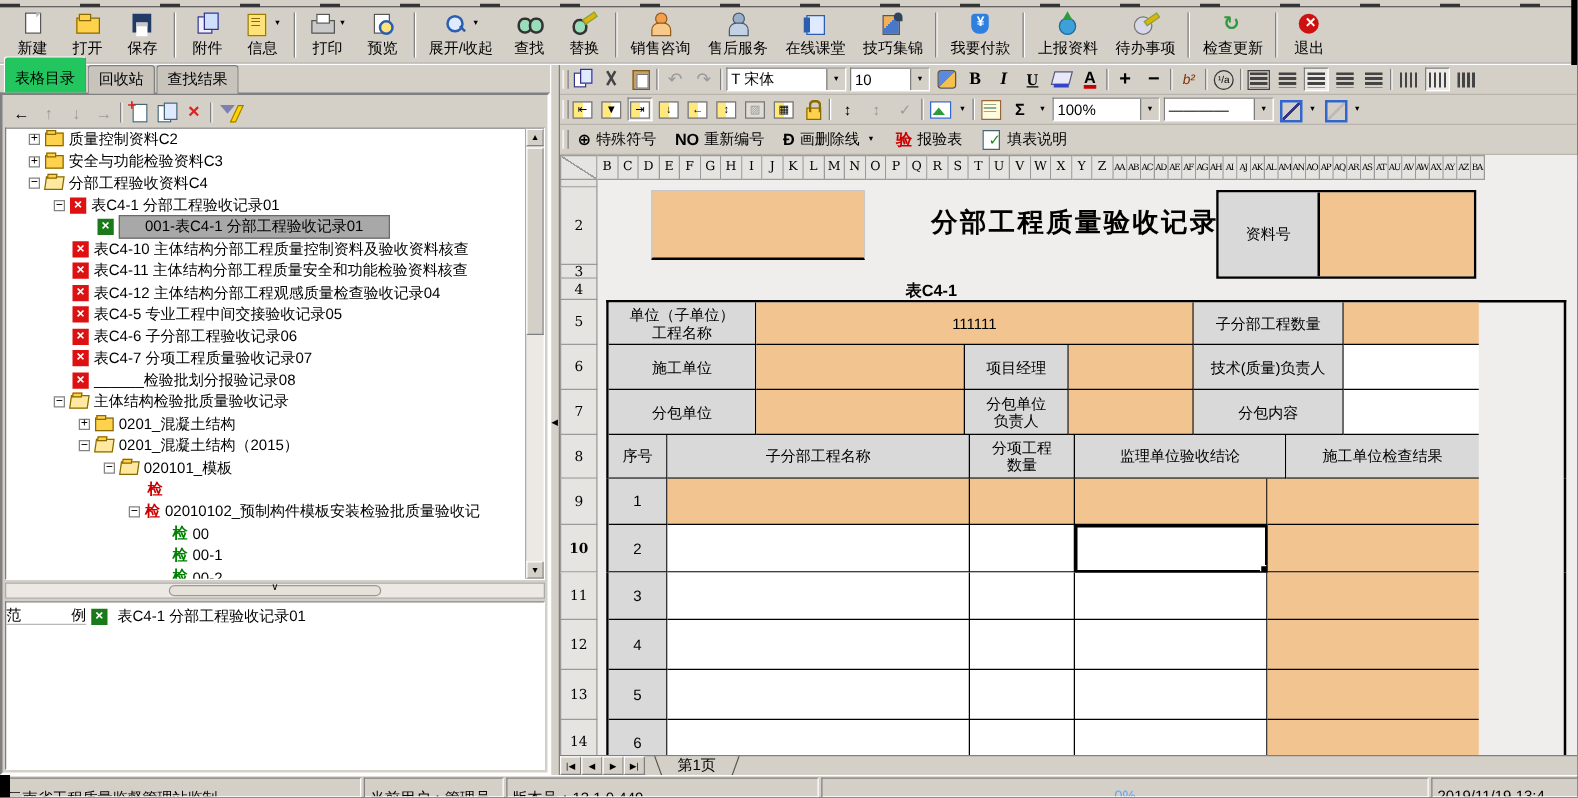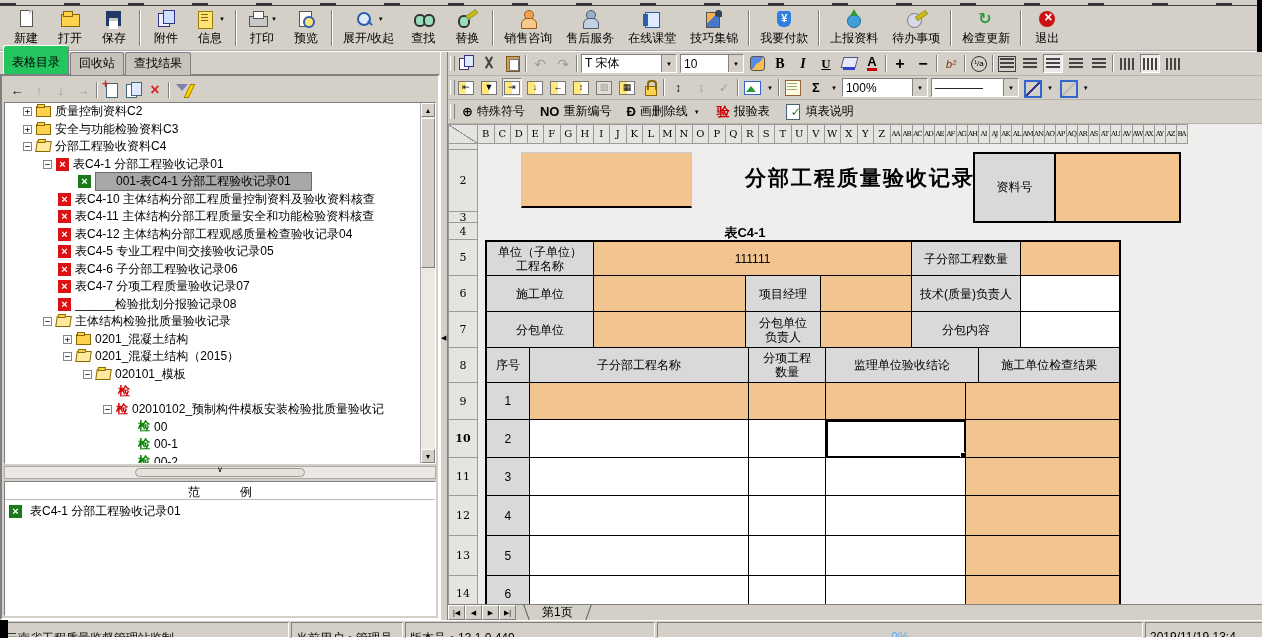--- a/index.html
+++ b/index.html
@@ -110,21 +110,21 @@
   .sbtn { height:14px; display:flex; align-items:center; justify-content:center; font-size:7px;
     background:#d4d0c8; border:1px solid; border-color:#fff #808080 #808080 #fff; }
   .sbtn.bot { position:absolute; bottom:0; left:0; right:0; }
   .vthumb { position:absolute; left:0; right:0; top:15px; height:150px; background:#d4d0c8;
     border:1px solid; border-color:#fff #808080 #808080 #fff; }
   .hscroll { height:13px; margin-top:2px; position:relative; background:#ece9e4; border:1px solid #aaa; }
   .hthumb { position:absolute; left:130px; top:1px; width:170px; height:9px; background:#e6e2da;
     border:1px solid #999; border-radius:5px; }
   .hchev { position:absolute; left:212px; top:-2px; font-size:8px; }
   .exbox { height:135px; margin-top:2px; background:#fff; border:1px solid; border-color:#808080 #fff #fff #808080;
-    display:flex; flex-direction:column; overflow:hidden; }
+    display:flex; flex-direction:row; overflow:hidden; }
   .exhdr { height:18px; text-align:center; border-bottom:1px solid #b8b8b8; white-space:pre; padding-top:2px; }
   .exitem { display:flex; align-items:center; gap:4px; padding:3px 4px; }
 
   
   .splitter { width:8px; background:#d4d0c8; position:relative; border-left:1px solid #fff; border-right:1px solid #808080; }
   .splitter span { position:absolute; top:282px; left:0; font-size:7px; }
 
   
   .rightpanel { flex:1; display:flex; flex-direction:column; overflow:hidden; background:#d4d0c8; }
   .bar { height:24px; display:flex; align-items:center; gap:3px; padding-left:8px; border-bottom:1px solid #b8b4ac; position:relative; }
@@ -195,21 +195,21 @@
     background-image:linear-gradient(to top right,transparent 48%,#9a9a9a 48% 52%,transparent 52%); flex:none; }
   .chc { height:20px; border:1px solid #9a9a9a; border-left:none; background:#e6e4e0; text-align:center;
     font-family:"DejaVu Serif",serif; font-size:10px; line-height:18px; overflow:hidden; flex:none; }
   .chc.wide { width:16.5px; } .chc.nar { width:11px; font-size:7px; letter-spacing:-1px; }
   .gridbody { position:absolute; left:0; top:20px; right:0; bottom:16px; overflow:hidden; }
   .grow { display:flex; }
   .rh { width:30px; flex:none; background:#e6e4e0; border:1px solid #9a9a9a; border-top:none;
     font-family:"DejaVu Serif",serif; font-size:11px; display:flex; align-items:center; justify-content:center; overflow:hidden; }
   .rh.b { font-weight:bold; }
   .rc { flex:1; position:relative; margin-left:7px; }
-  .ftrow { display:flex; width:636px; height:100%; border-left:2px solid #000; border-right:2px solid #000; }
+  .ftrow { display:flex; width:768px; height:100%; border-left:2px solid #000; border-right:2px solid #000; }
   .ftrow.top { border-top:2px solid #000; }
   .fc { border-right:1px solid #000; border-bottom:1px solid #000; display:flex; align-items:center;
     justify-content:center; text-align:center; white-space:pre-line; line-height:14px; overflow:hidden; }
   .fc:last-child { border-right:none; }
   .fc.gray { background:#d9d9d9; } .fc.orange { background:#f2c48f; } .fc.white { background:#fff; }
   .fc.selcell { outline:2px solid #000; outline-offset:-2px; position:relative; z-index:3; }
   .fc.selcell::after { content:""; position:absolute; right:-2px; bottom:-2px; width:5px; height:5px; background:#000; border:1px solid #fff; }
   .f1{width:118px;} .f2{width:167px;} .f3{width:83px;} .f4{width:100px;} .f5{width:120px;} .f6{width:108px;} .fv{width:350px;}
   .c1{width:47px;} .c2{width:242px;} .c3{width:84px;} .c4{width:154px;} .c5{width:169px;}
   .titlecell { position:absolute; left:36px; top:2px; width:171px; height:56px; background:#f2c48f;

